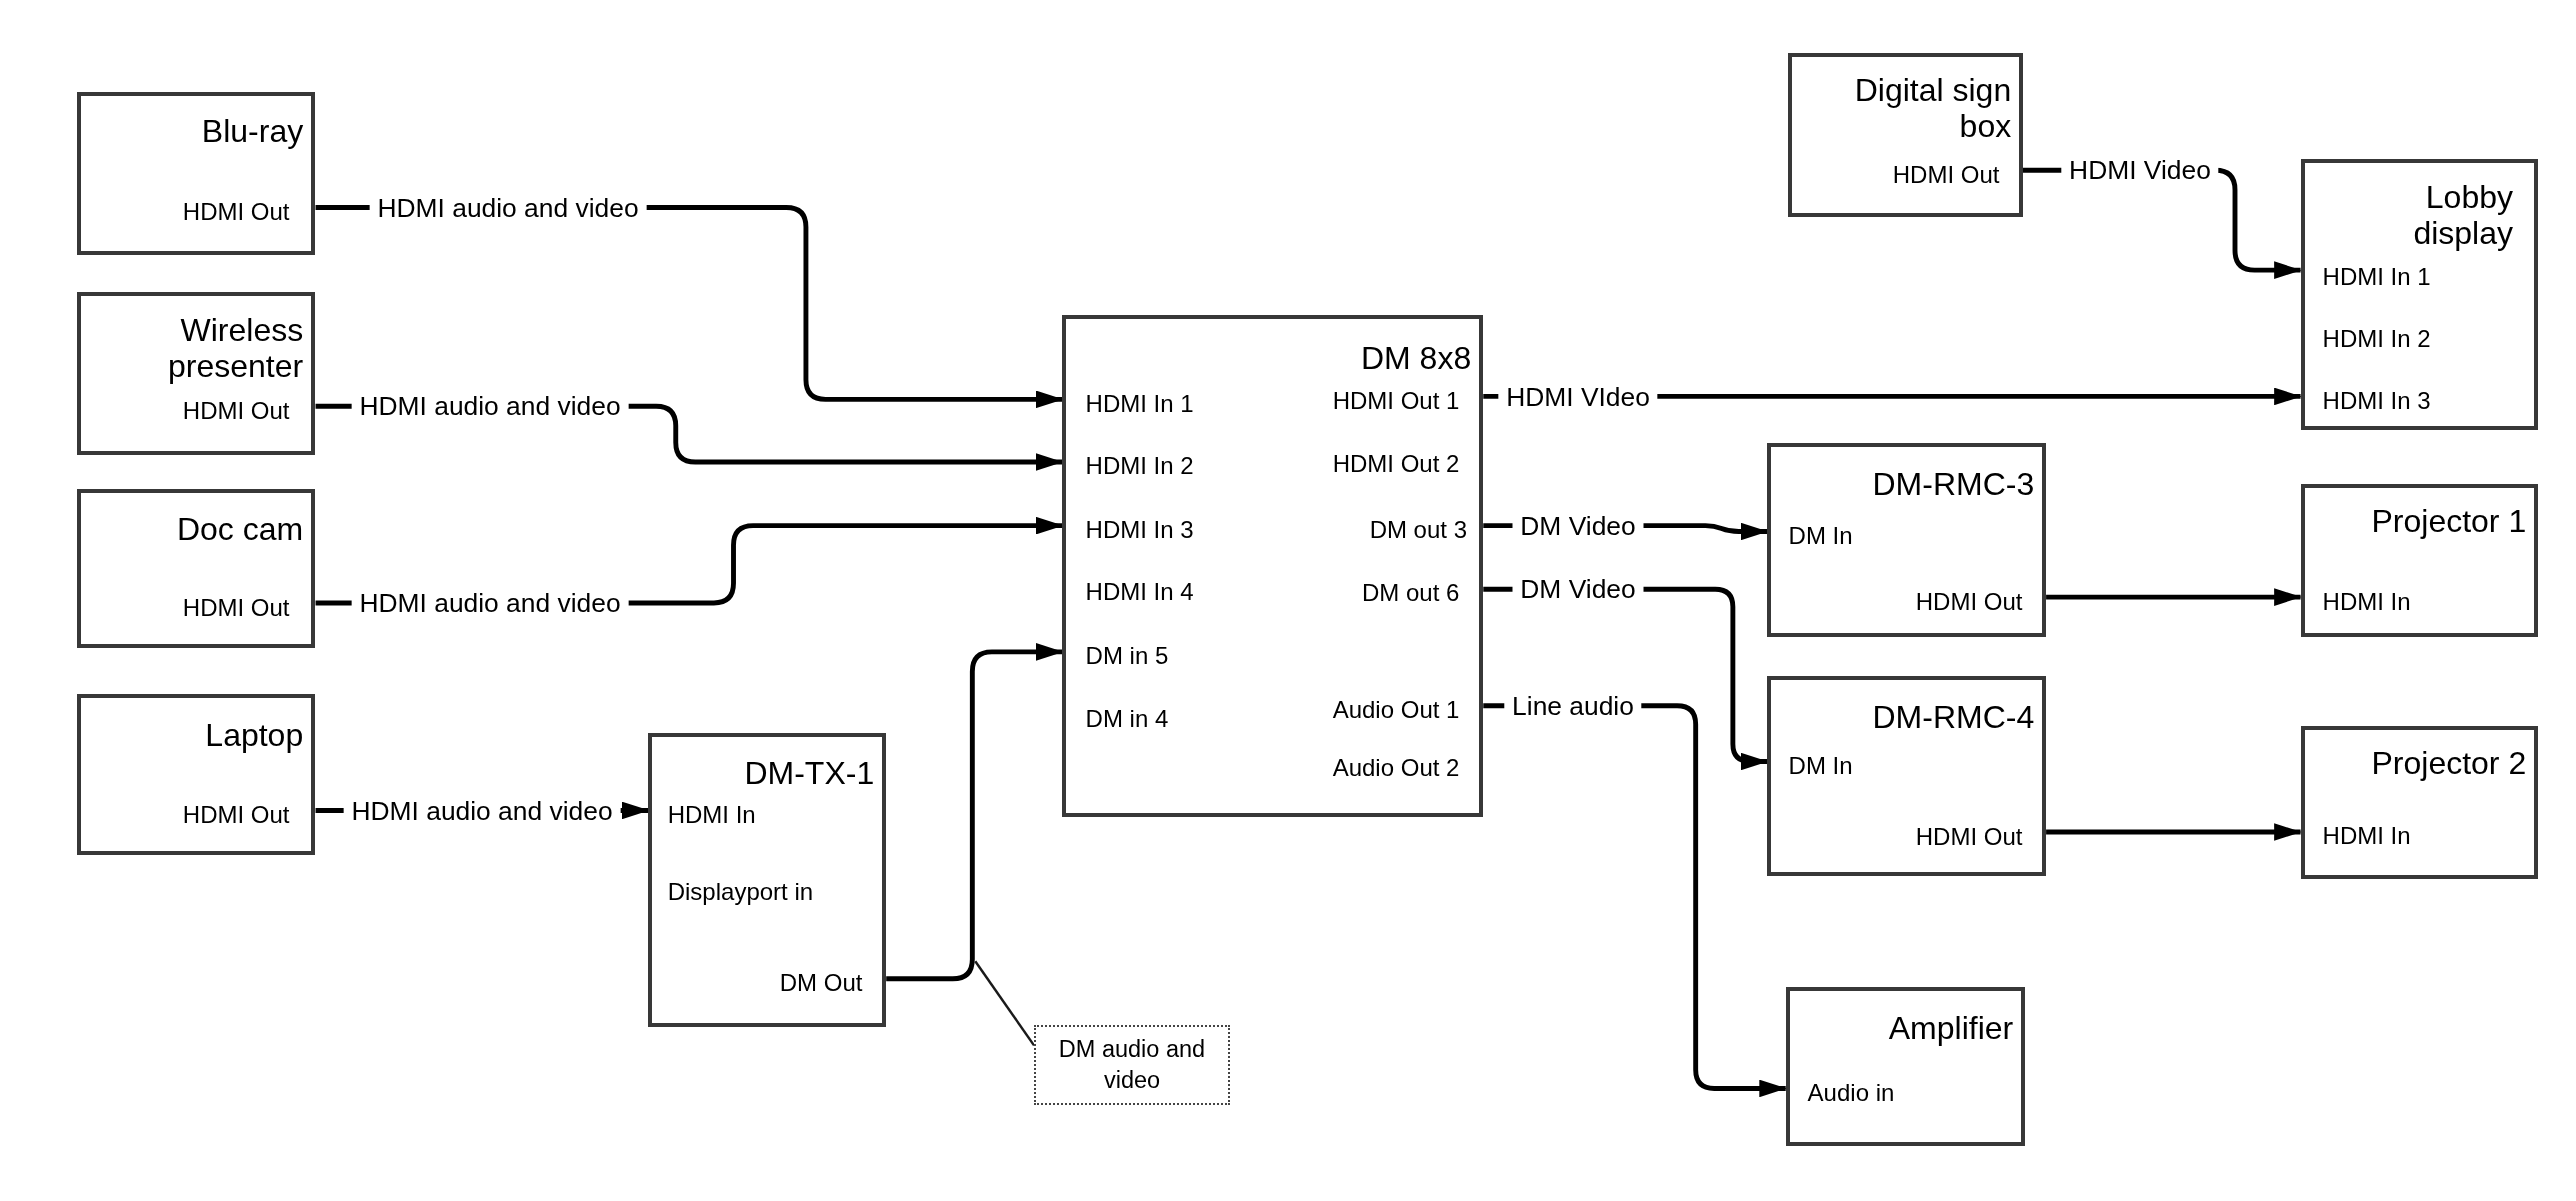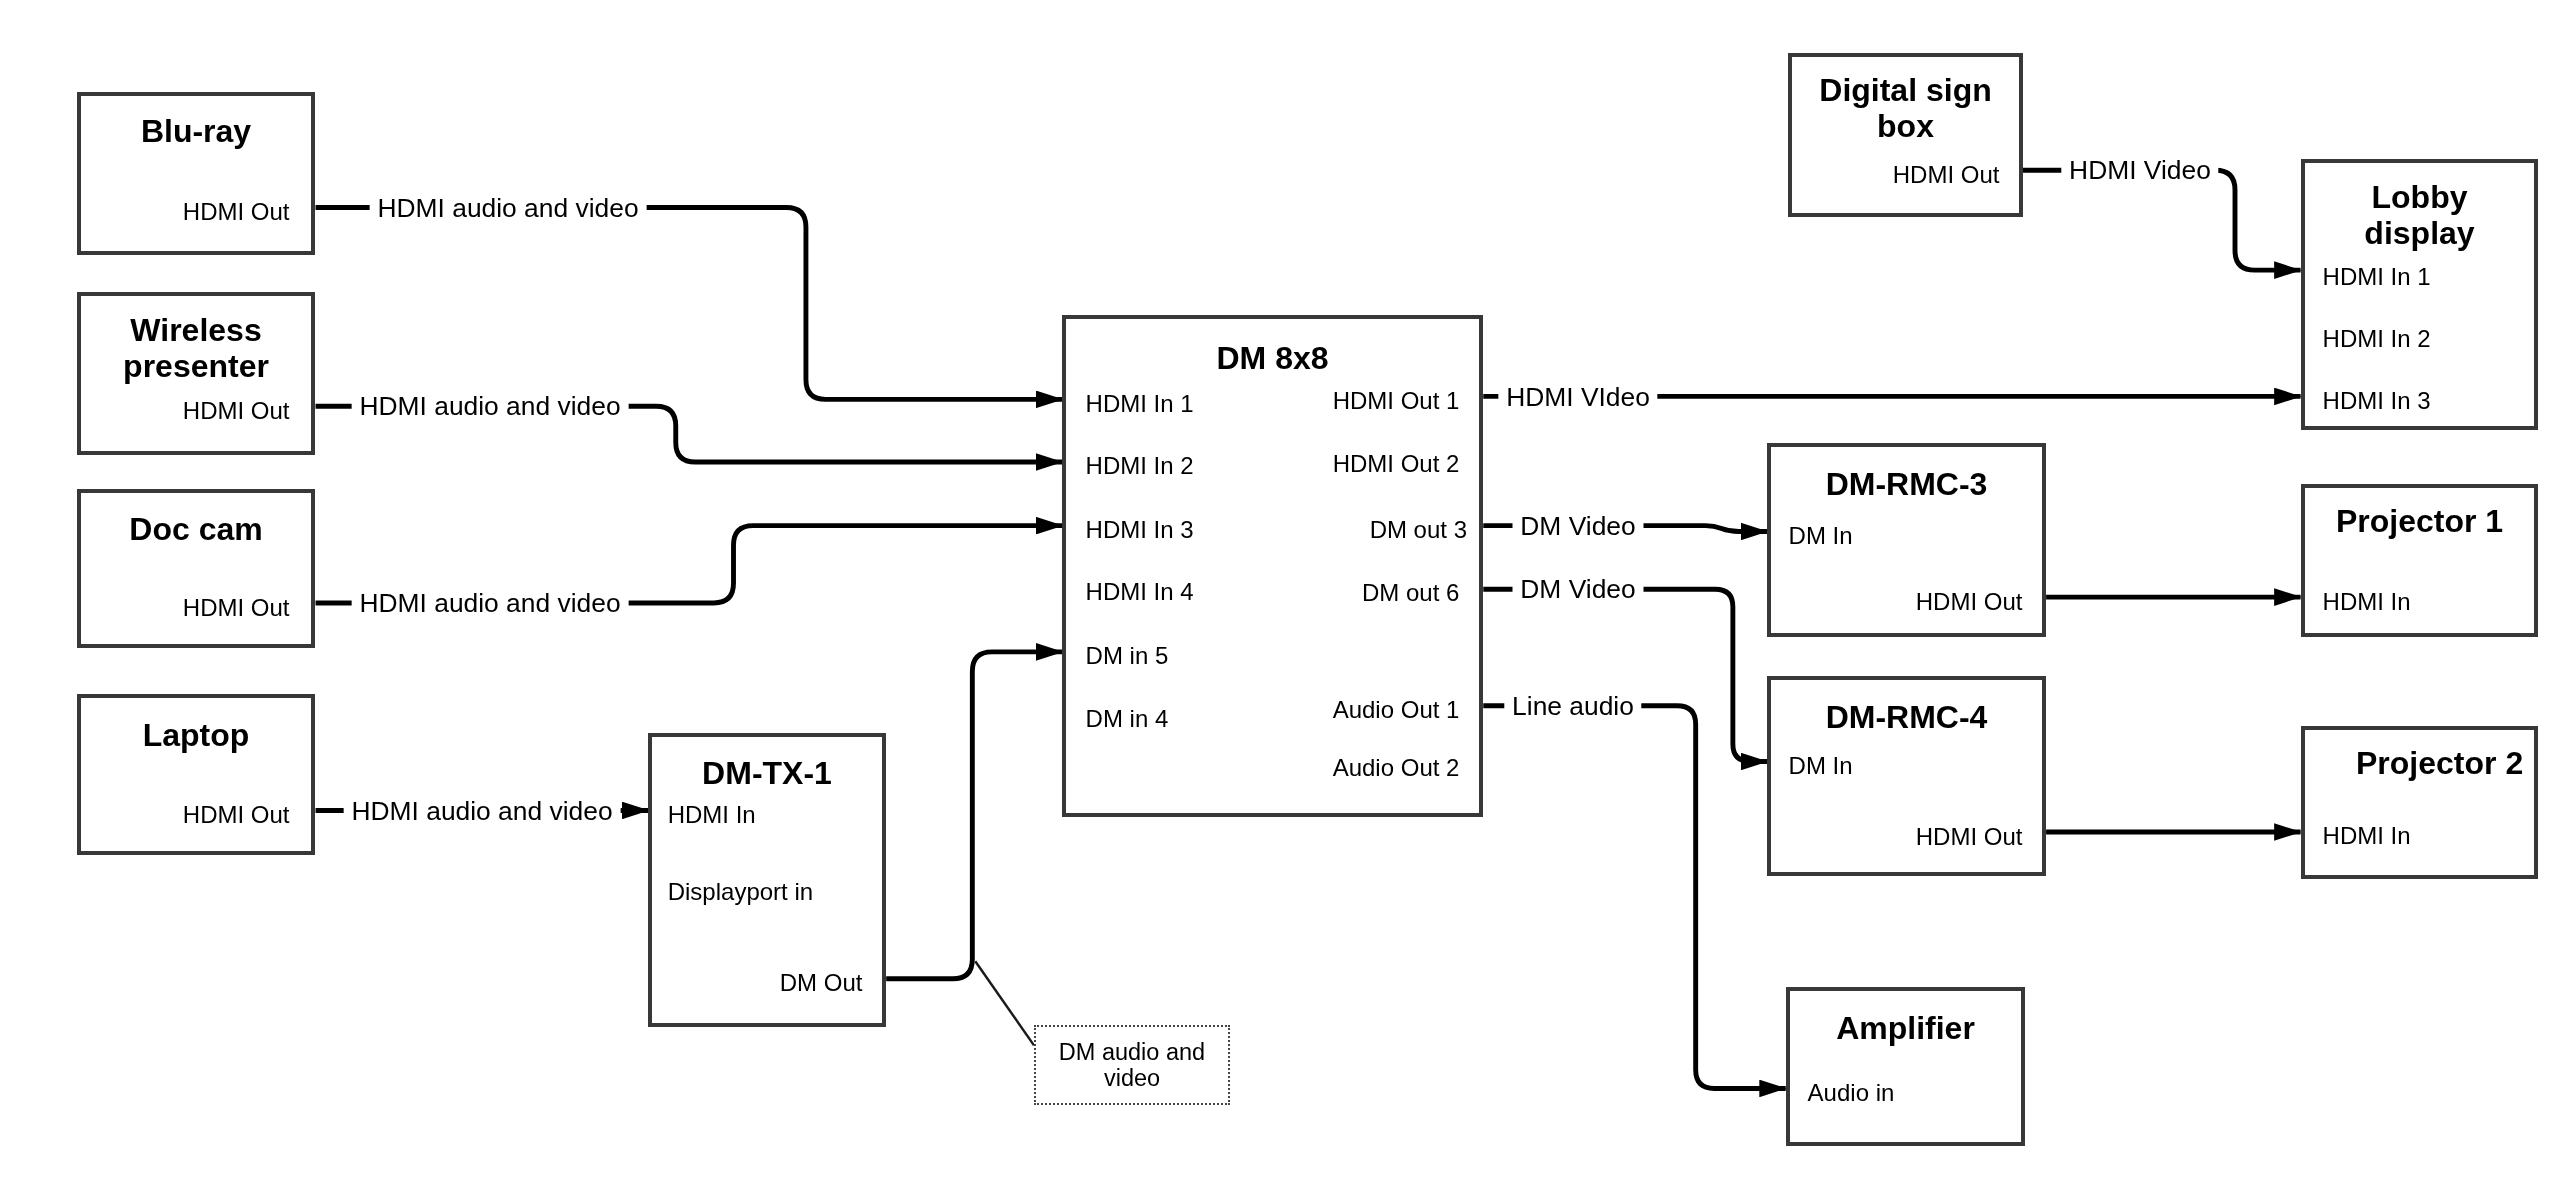--- a/index.html
+++ b/index.html
@@ -30,22 +30,22 @@
   .node {
     position: absolute;
     background: #ffffff;
     border: 4.9px solid #383838;
     box-sizing: border-box;
   }
   .title {
     position: absolute;
     left: 0; right: 0;
     padding: 0 7.8px;
-    text-align: center;
-    font-weight: bold;
+    text-align: right;
+    font-weight: normal;
     font-size: 32px;
     line-height: 36px;
   }
   .title-narrow { padding: 0 21px; }
   .port {
     position: absolute;
     font-size: 24px;
     line-height: 29px;
     height: 29px;
     white-space: nowrap;
@@ -64,21 +64,21 @@
     left: 1034px; top: 1025px;
     width: 196px; height: 80px;
     border: 2.4px dotted #444444;
     box-sizing: border-box;
     background: #ffffff;
     display: flex;
     align-items: center;
     justify-content: center;
     text-align: center;
     font-size: 23.5px;
-    line-height: 26px;
+    line-height: 31px;
     padding: 2px 13.7px;
   }
 </style>
 </head>
 <body>
 
 <div id="canvas">
 
   <svg id="wires" xmlns="http://www.w3.org/2000/svg" viewBox="0 0 2631 1227" width="2576" height="1201">
     <defs>

